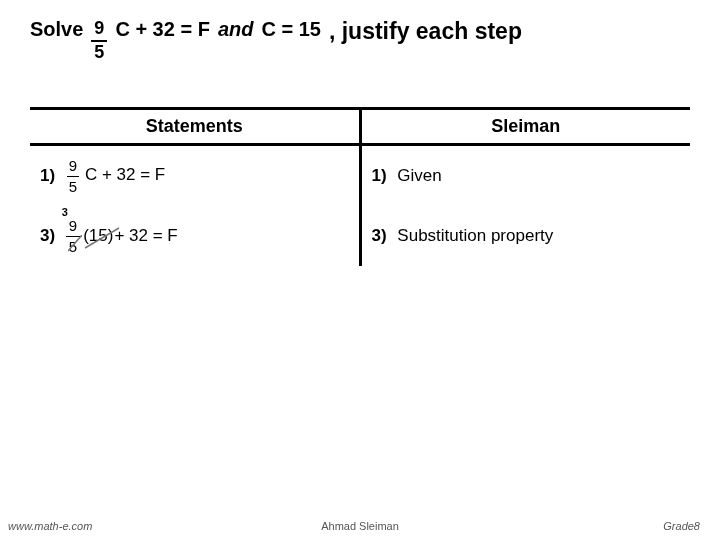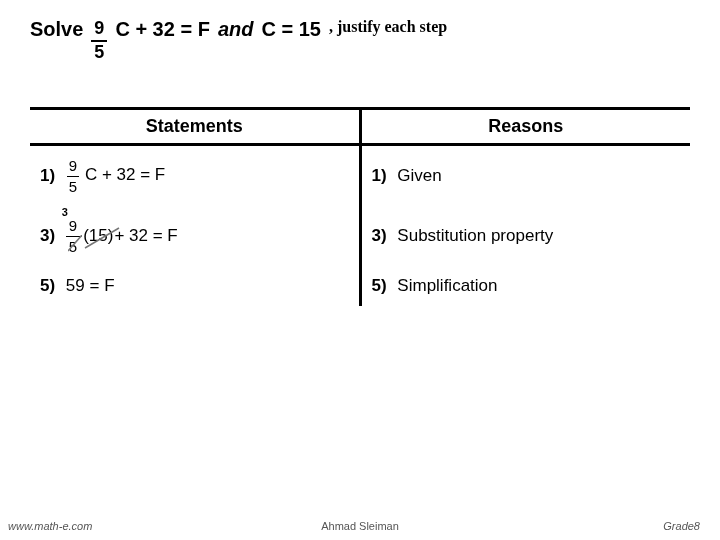--- a/index.html
+++ b/index.html
@@ -133,28 +133,28 @@
 <div class="main-container">
   <div class="title-row">
     <span class="title-solve">Solve</span>
     <span style="display:inline-flex; flex-direction:column; align-items:center; font-size:20px; font-weight:bold; margin-top:0; vertical-align:middle;">
       <span style="border-bottom:2.5px solid #000; padding:0 3px; line-height:1.2; font-size:18px;">9</span>
       <span style="padding:0 3px; line-height:1.2; font-size:18px;">5</span>
     </span>
     <span style="font-weight:bold; font-size:20px;">C + 32 = F</span>
     <span class="and-part" style="font-size:20px; font-style:italic;">and</span>
     <span class="c15" style="font-size:20px; font-weight:bold;">C = 15</span>
-    <span class="justify-part" style="font-size:16px;font-family:Liberation Serif, serif;">, justify each step</span>
+    <span class="justify-part" style="font-size:23px;">, justify each step</span>
   </div>
 
   <table class="proof-table">
     <thead>
       <tr class="header-row">
         <th>Statements</th>
-        <th>Reasons</th>
+        <th>Sleiman</th>
       </tr>
     </thead>
     <tbody>
 
       <tr class="proof-row">
         <td>
           <span class="step-number">1)</span>
           <span style="display:inline-flex;flex-direction:column;align-items:center;vertical-align:middle;font-size:15px;margin:0 1px;">
             <span style="border-bottom:1.5px solid #000;padding:0 2px;line-height:1.3;">9</span>
             <span style="padding:0 2px;line-height:1.3;">5</span>
@@ -199,30 +199,20 @@
             <span style="font-size:17px;"> + 32 = F</span>
           </span>
         </td>
         <td>
           <span class="reason-number">3)</span>
           <span>Substitution property</span>
         </td>
       </tr>
 
 
-      <tr class="proof-row">
-        <td>
-          <span class="step-number">5)</span>
-          <span>59 = F</span>
-        </td>
-        <td>
-          <span class="reason-number">5)</span>
-          <span>Simplification</span>
-        </td>
-      </tr>
 
     </tbody>
   </table>
 </div>
 
 <span class="watermark-left">www.math-e.com</span>
 <span class="watermark-center">Ahmad Sleiman</span>
 <span class="watermark-right">Grade8</span>
 
 </body></html>

